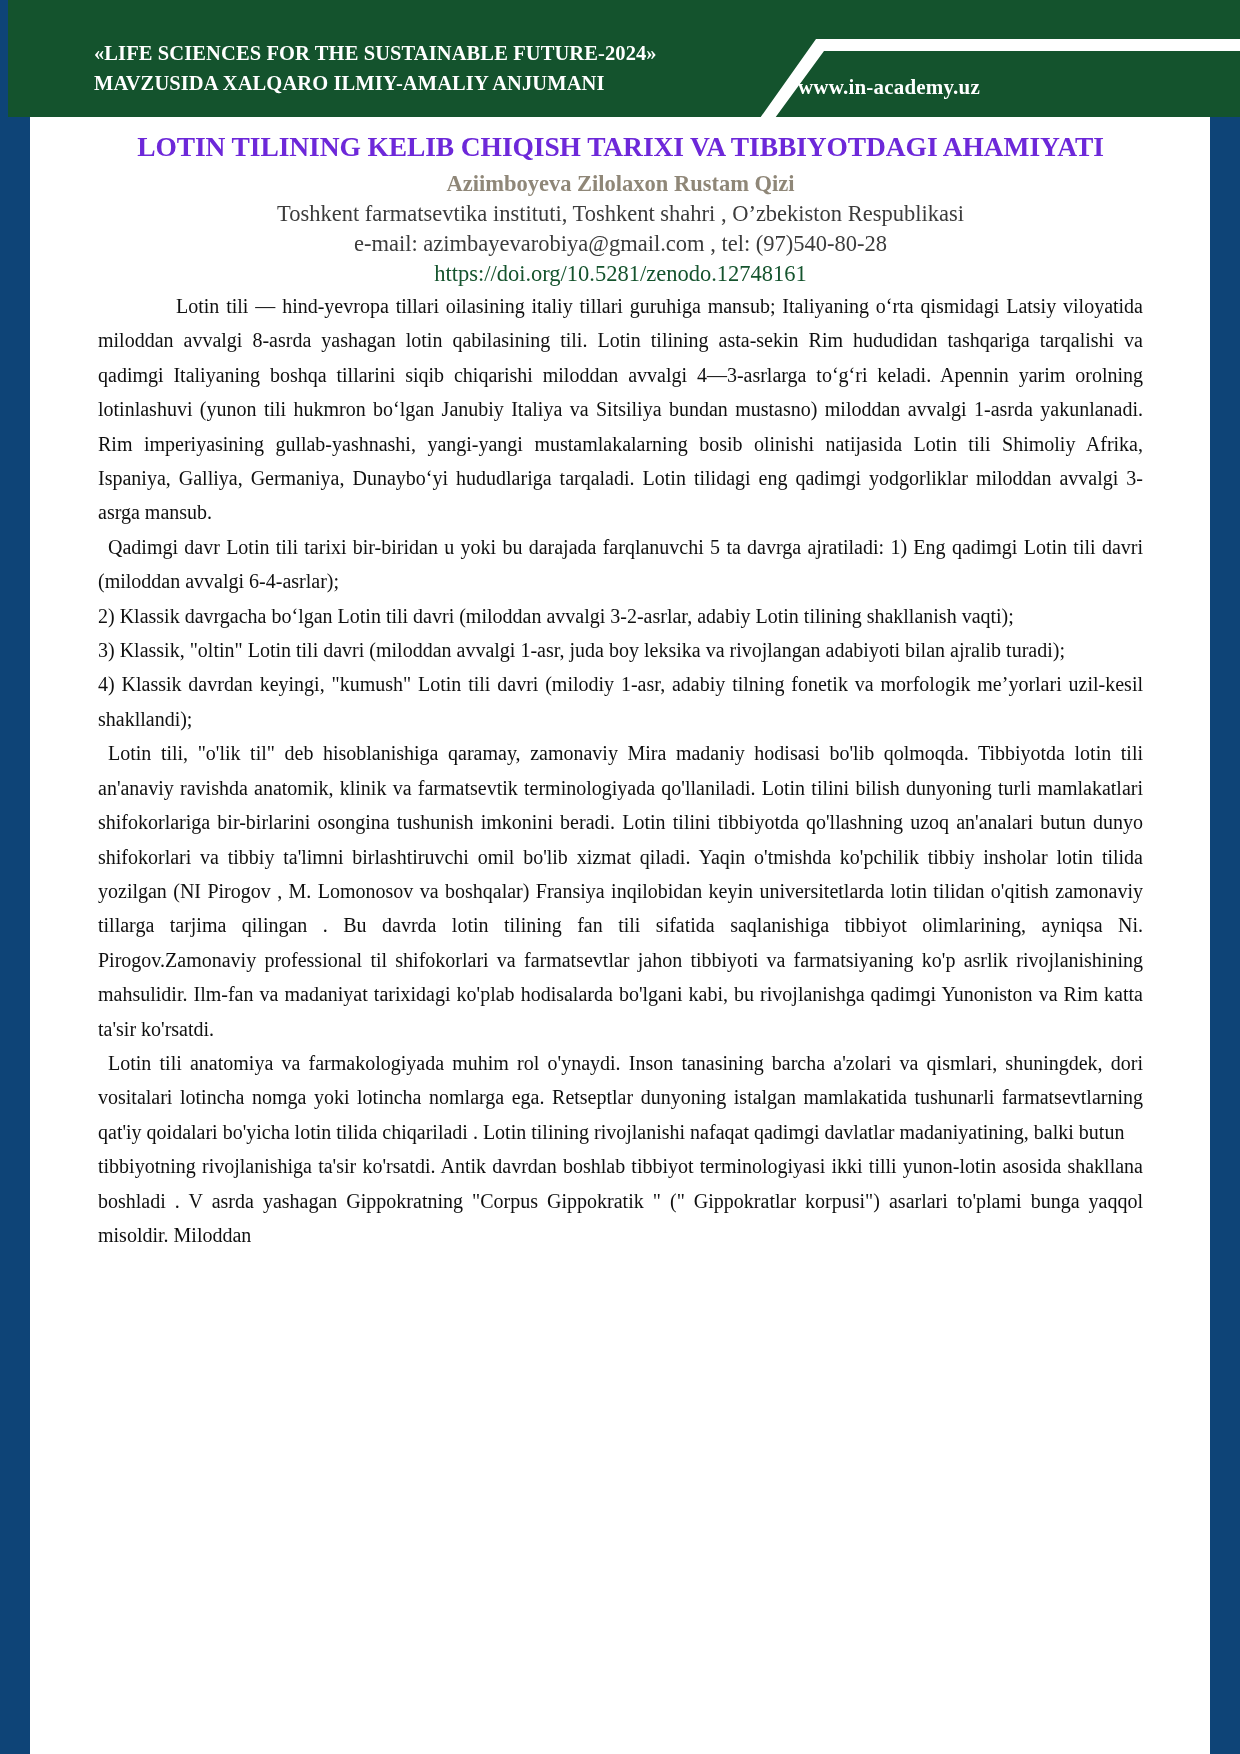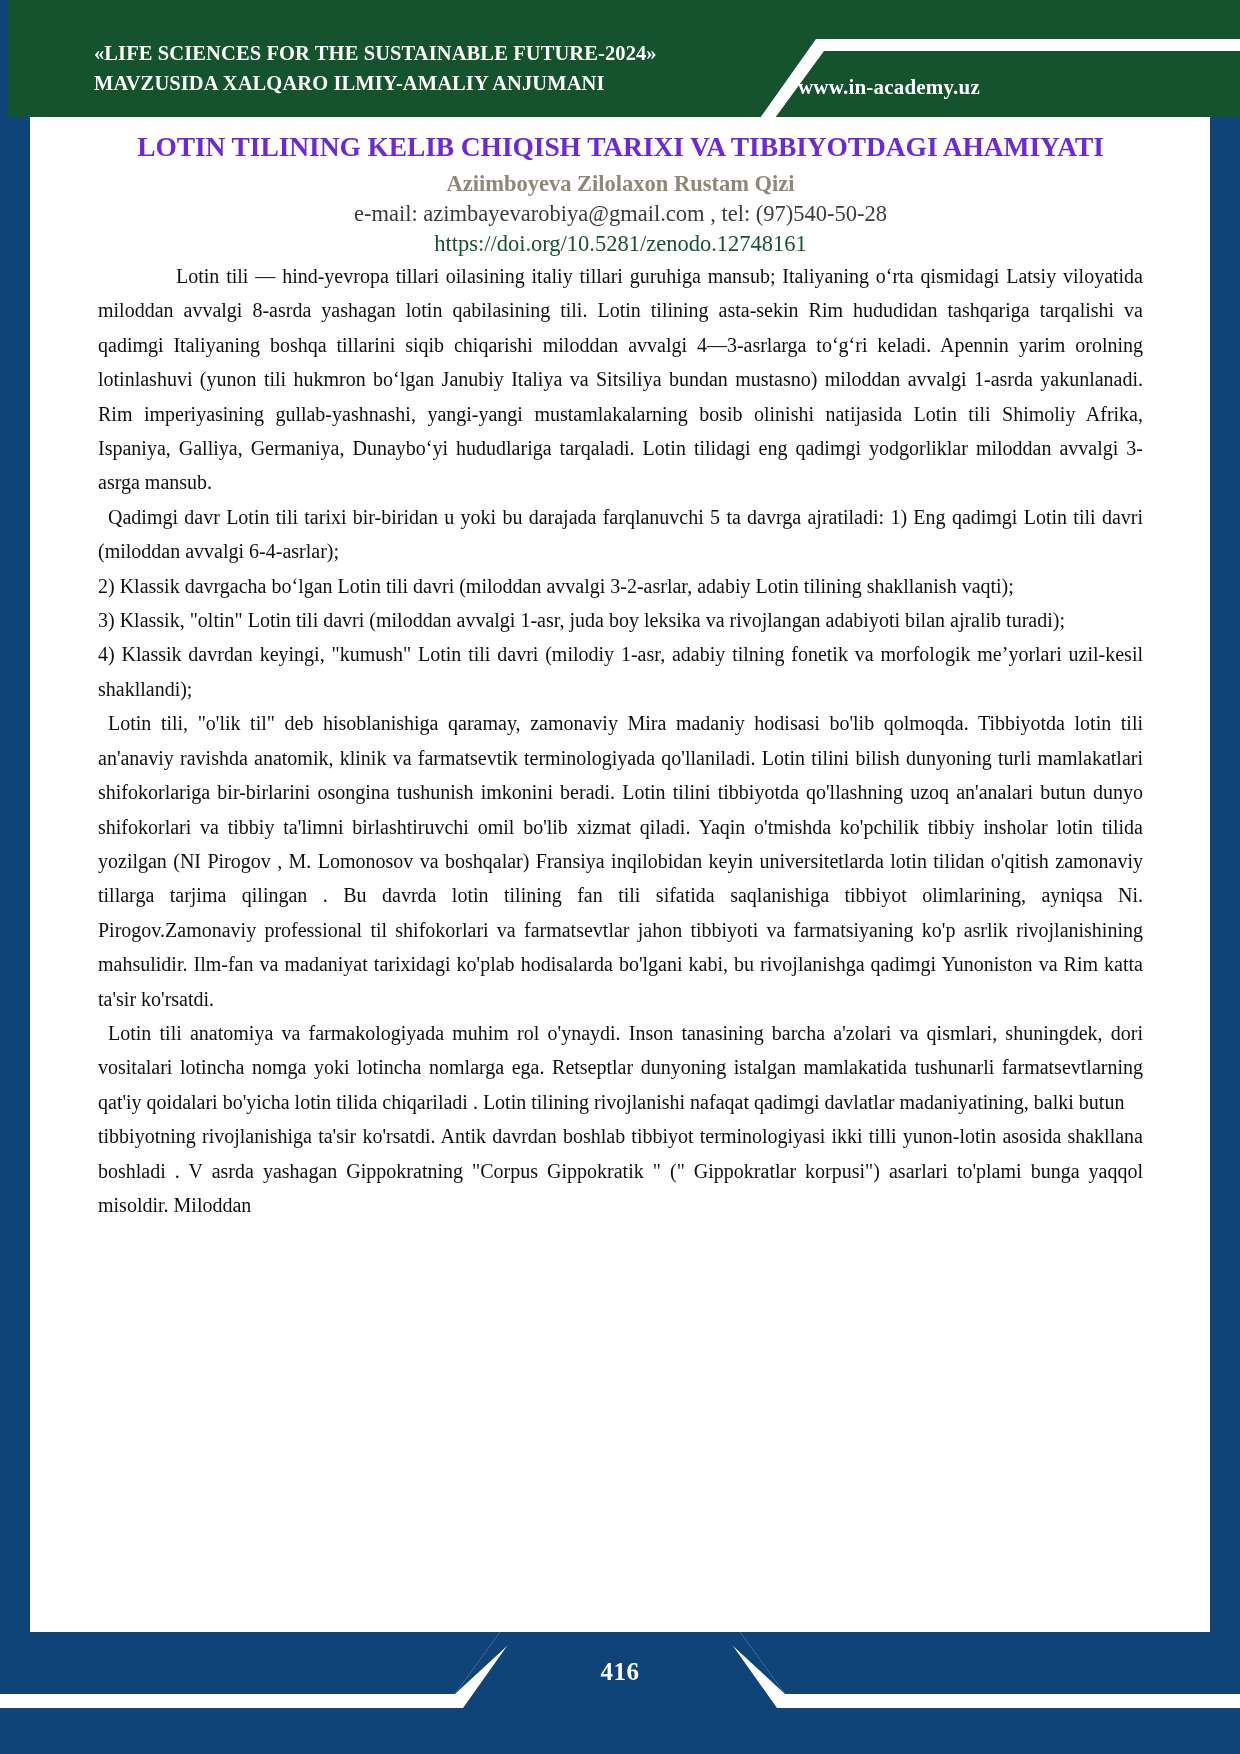--- a/index.html
+++ b/index.html
@@ -168,40 +168,33 @@
 
     <div class="header-site">www.in-academy.uz</div>
   </div>
 
   <div class="content">
 
     <h1 class="art-title">LOTIN TILINING KELIB CHIQISH TARIXI VA TIBBIYOTDAGI AHAMIYATI</h1>
 
     <div class="art-author">Aziimboyeva Zilolaxon Rustam Qizi</div>
 
-
-    <div class="art-contact">e-mail: azimbayevarobiya@gmail.com , tel: (97)540-50-28</div>
+    <div class="art-affil">Toshkent farmatsevtika instituti, Toshkent shahri , O’zbekiston Respublikasi</div>
+
+    <div class="art-contact">e-mail: azimbayevarobiya@gmail.com , tel: (97)540-80-28</div>
 
     <div class="art-doi">https://doi.org/10.5281/zenodo.12748161</div>
 
     <div class="body-block">
       <p class="body-text indent">Lotin tili — hind-yevropa tillari oilasining italiy tillari guruhiga mansub; Italiyaning o‘rta qismidagi Latsiy viloyatida miloddan avvalgi 8-asrda yashagan lotin qabilasining tili. Lotin tilining asta-sekin Rim hududidan tashqariga tarqalishi va qadimgi Italiyaning boshqa tillarini siqib chiqarishi miloddan avvalgi 4—3-asrlarga to‘g‘ri keladi. Apennin yarim orolning lotinlashuvi (yunon tili hukmron bo‘lgan Janubiy Italiya va Sitsiliya bundan mustasno) miloddan avvalgi 1-asrda yakunlanadi. Rim imperiyasining gullab-yashnashi, yangi-yangi mustamlakalarning bosib olinishi natijasida Lotin tili Shimoliy Afrika, Ispaniya, Galliya, Germaniya, Dunaybo‘yi hududlariga tarqaladi. Lotin tilidagi eng qadimgi yodgorliklar miloddan avvalgi 3-asrga mansub.</p>
       <p class="body-text indent-sm">Qadimgi davr Lotin tili tarixi bir-biridan u yoki bu darajada farqlanuvchi 5 ta davrga ajratiladi: 1) Eng qadimgi Lotin tili davri (miloddan avvalgi 6-4-asrlar);</p>
       <p class="body-text flush">2) Klassik davrgacha bo‘lgan Lotin tili davri (miloddan avvalgi 3-2-asrlar, adabiy Lotin tilining shakllanish vaqti);</p>
       <p class="body-text flush">3) Klassik, "oltin" Lotin tili davri (miloddan avvalgi 1-asr, juda boy leksika va rivojlangan adabiyoti bilan ajralib turadi);</p>
       <p class="body-text flush">4) Klassik davrdan keyingi, "kumush" Lotin tili davri (milodiy 1-asr, adabiy tilning fonetik va morfologik me’yorlari uzil-kesil shakllandi);</p>
       <p class="body-text indent-sm">Lotin tili, "o'lik til" deb hisoblanishiga qaramay, zamonaviy Mira madaniy hodisasi bo'lib qolmoqda. Tibbiyotda lotin tili an'anaviy ravishda anatomik, klinik va farmatsevtik terminologiyada qo'llaniladi. Lotin tilini bilish dunyoning turli mamlakatlari shifokorlariga bir-birlarini osongina tushunish imkonini beradi. Lotin tilini tibbiyotda qo'llashning uzoq an'analari butun dunyo shifokorlari va tibbiy ta'limni birlashtiruvchi omil bo'lib xizmat qiladi. Yaqin o'tmishda ko'pchilik tibbiy insholar lotin tilida yozilgan (NI Pirogov , M. Lomonosov va boshqalar) Fransiya inqilobidan keyin universitetlarda lotin tilidan o'qitish zamonaviy tillarga tarjima qilingan . Bu davrda lotin tilining fan tili sifatida saqlanishiga tibbiyot olimlarining, ayniqsa Ni. Pirogov.Zamonaviy professional til shifokorlari va farmatsevtlar jahon tibbiyoti va farmatsiyaning ko'p asrlik rivojlanishining mahsulidir. Ilm-fan va madaniyat tarixidagi ko'plab hodisalarda bo'lgani kabi, bu rivojlanishga qadimgi Yunoniston va Rim katta ta'sir ko'rsatdi.</p>
       <p class="body-text indent-sm">Lotin tili anatomiya va farmakologiyada muhim rol o'ynaydi. Inson tanasining barcha a'zolari va qismlari, shuningdek, dori vositalari lotincha nomga yoki lotincha nomlarga ega. Retseptlar dunyoning istalgan mamlakatida tushunarli farmatsevtlarning qat'iy qoidalari bo'yicha lotin tilida chiqariladi . Lotin tilining rivojlanishi nafaqat qadimgi davlatlar madaniyatining, balki butun</p>
       <p class="body-text flush">tibbiyotning rivojlanishiga ta'sir ko'rsatdi. Antik davrdan boshlab tibbiyot terminologiyasi ikki tilli yunon-lotin asosida shakllana boshladi . V asrda yashagan Gippokratning "Corpus Gippokratik " (" Gippokratlar korpusi") asarlari to'plami bunga yaqqol misoldir. Miloddan</p>
     </div>
 
   </div>
 
-  <div class="footer">
-    <svg width="1240" height="130" viewBox="0 0 1240 130" preserveAspectRatio="none" style="position:absolute; left:0; top:0;">
-      <rect x="0" y="8" width="1240" height="122" fill="#0e4477"></rect>
-      <polygon points="0,70 455,70 500,8 740,8 785,70 1240,70 1240,84 777,84 733,22 507,22 463,84 0,84" fill="#ffffff"></polygon>
-      <polygon points="500,8 740,8 785,70 733,22 507,22 455,70" fill="#0e4477"></polygon>
-    </svg>
-    <div class="footer-pagenum">416</div>
-  </div>
 
 </div>
 
 </body></html>

